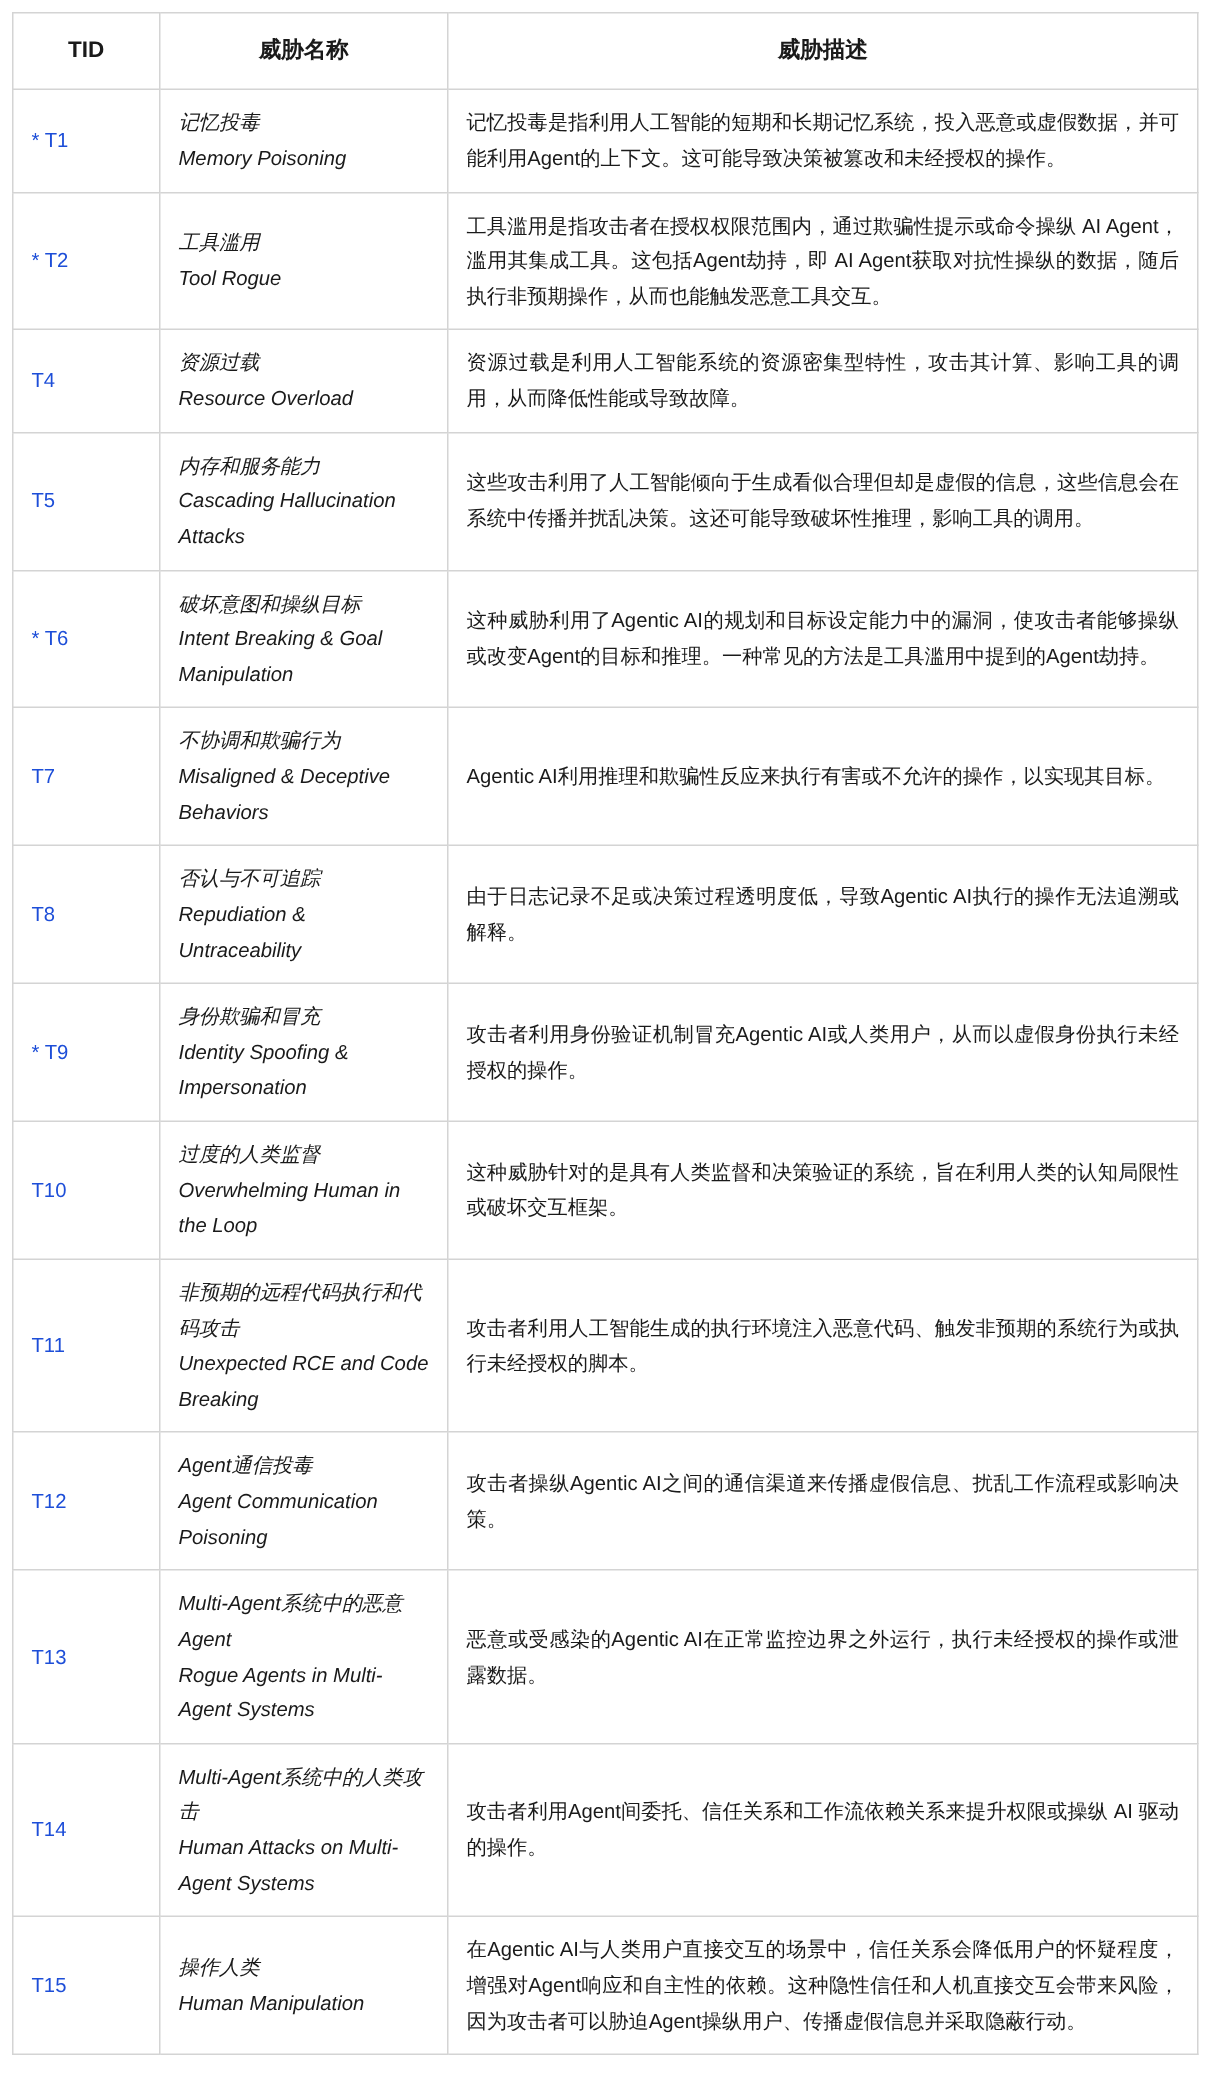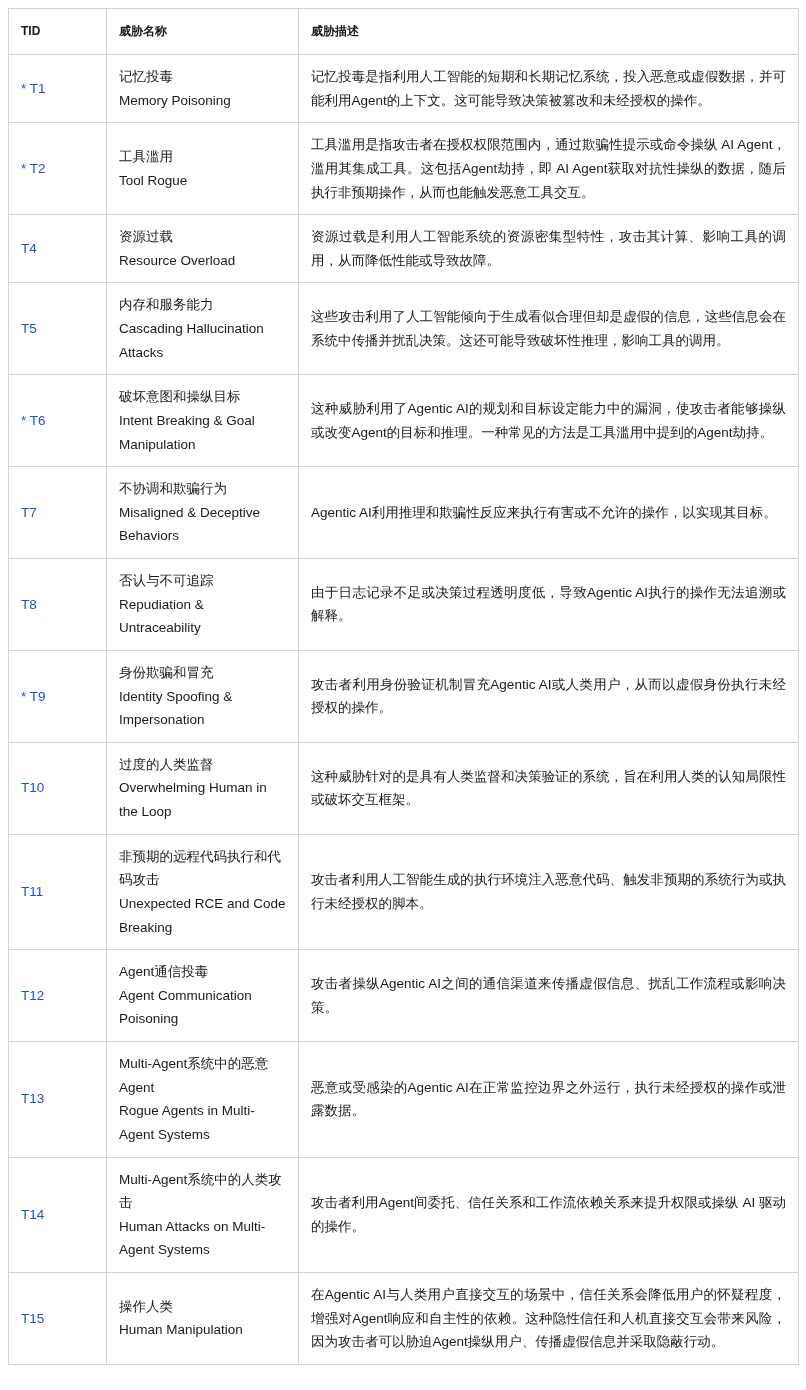--- a/index.html
+++ b/index.html
@@ -24,35 +24,36 @@
   #threat-table col.c-desc { width: 500px; }
   #threat-table th, #threat-table td {
     border: 1px solid #d4d4d4;
     vertical-align: middle;
     padding: 10px 12px;
     font-size: 13.5px;
     line-height: 1.75;
   }
   #threat-table th {
     font-weight: bold;
-    text-align: left;
-    font-size: 12px;
+    text-align: center;
+    font-size: 15px;
     padding-top: 12px;
     padding-bottom: 12px;
   }
   #threat-table th.h-tid { font-weight: bold; }
   #threat-table th.h-name, #threat-table th.h-desc { font-weight: bold; }
   td.tid-cell {
     font-size: 13.5px;
     color: #1d4ed8;
     white-space: nowrap;
   }
   td.name-cell {
     font-size: 13.5px;
     line-height: 1.9;
+    font-style: italic;
   }
   td.name-cell .zh { display: block; }
   td.name-cell .en { display: block; }
   td.desc-cell {
     font-size: 13.5px;
     line-height: 1.95;
     text-align: justify;
   }
 </style>
 </head>

